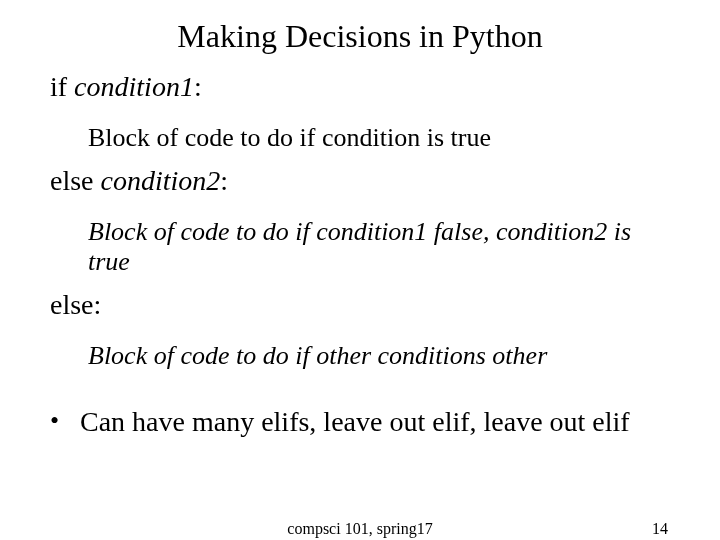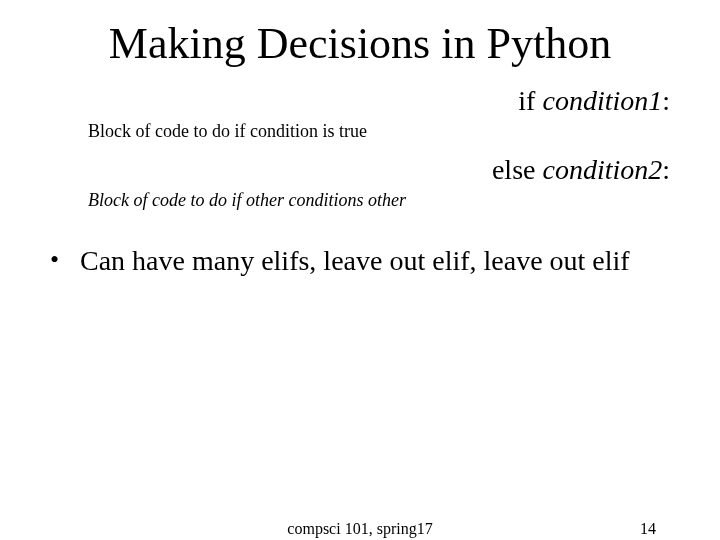--- a/index.html
+++ b/index.html
@@ -14,33 +14,32 @@
   }
   .slide {
     box-sizing: border-box;
     width: 720px;
     height: 540px;
     padding: 10px 50px 0 50px;
     position: relative;
   }
   .title {
     text-align: center;
-    font-size: 44px;
+    font-size: 32px;
     margin: 8px 0 16px 0;
     font-weight: normal;
   }
   .line {
     font-size: 28px;
     margin: 6px 0 4px 0;
-    text-align: right;
   }
   .italic { font-style: italic; }
   .body {
-    font-size: 18px;
-    margin: 4px 0 12px 38px;
+    font-size: 26px;
+    margin: 20px 0 12px 38px;
     line-height: 1.15;
   }
   .bullet-row {
     display: flex;
     align-items: flex-start;
     margin-top: 34px;
   }
   .bullet-dot {
     font-size: 26px;
     width: 30px;
@@ -59,39 +58,41 @@
     font-size: 16px;
   }
   .footer-center {
     position: absolute;
     left: 0;
     width: 720px;
     text-align: center;
   }
   .footer-right {
     position: absolute;
-    right: 64px;
+    right: 52px;
   }
 </style>
 </head>
 <body>
 
 <div class="slide">
 
   <div class="title">Making Decisions in Python</div>
 
   <div class="line">
     <span>if </span><span class="italic">condition1</span><span>:</span>
   </div>
   <div class="body">Block of code to do if condition is true</div>
 
   <div class="line">
     <span>else </span><span class="italic">condition2</span><span>:</span>
   </div>
+  <div class="body italic">Block of code to do if condition1 false, condition2 is true</div>
 
+  <div class="line">else:</div>
   <div class="body italic">Block of code to do if other conditions other</div>
 
   <div class="bullet-row">
     <div class="bullet-dot">•</div>
     <div class="bullet-text">Can have many elifs, leave out elif, leave out elif</div>
   </div>
 
   <div class="footer">
     <span class="footer-center">compsci 101, spring17</span>
     <span class="footer-right">14</span>

